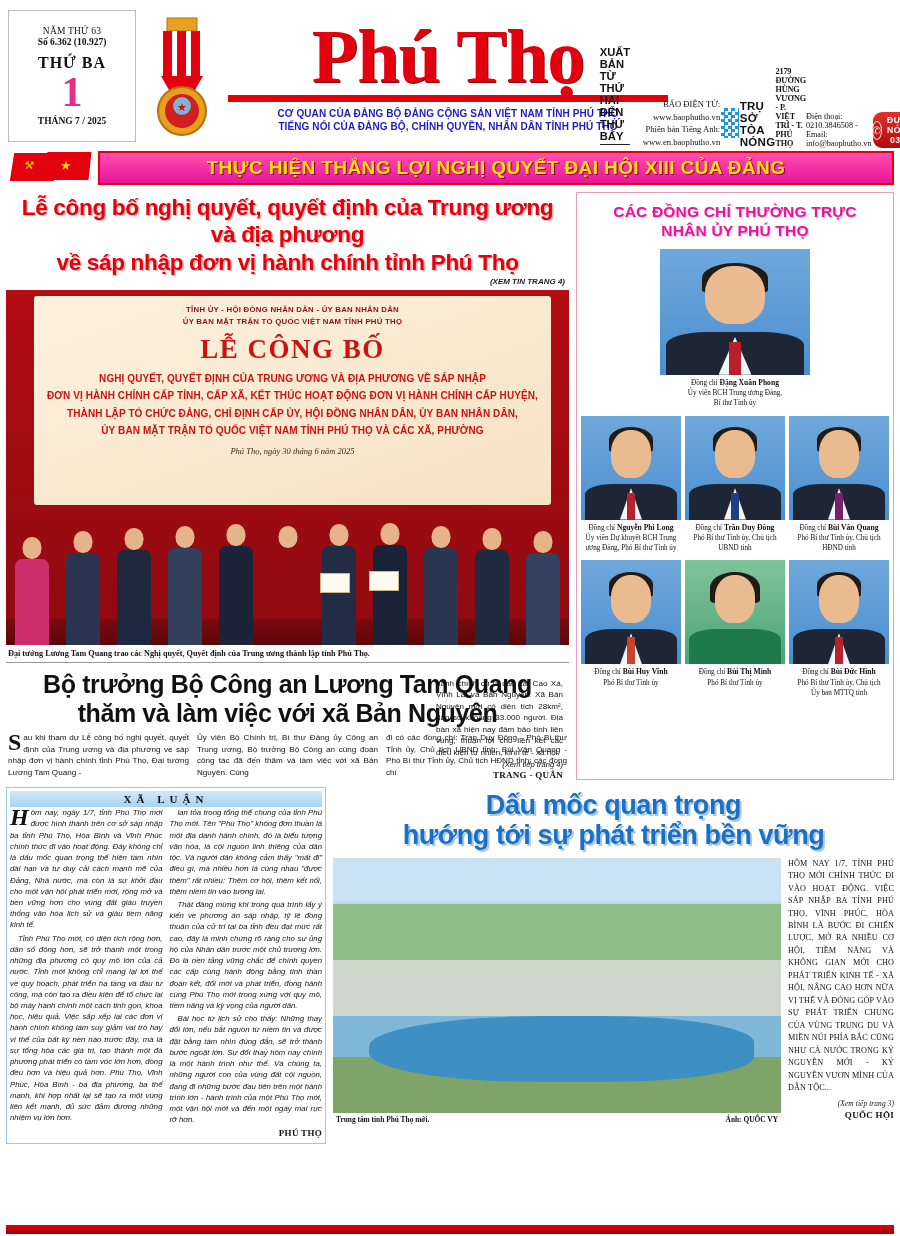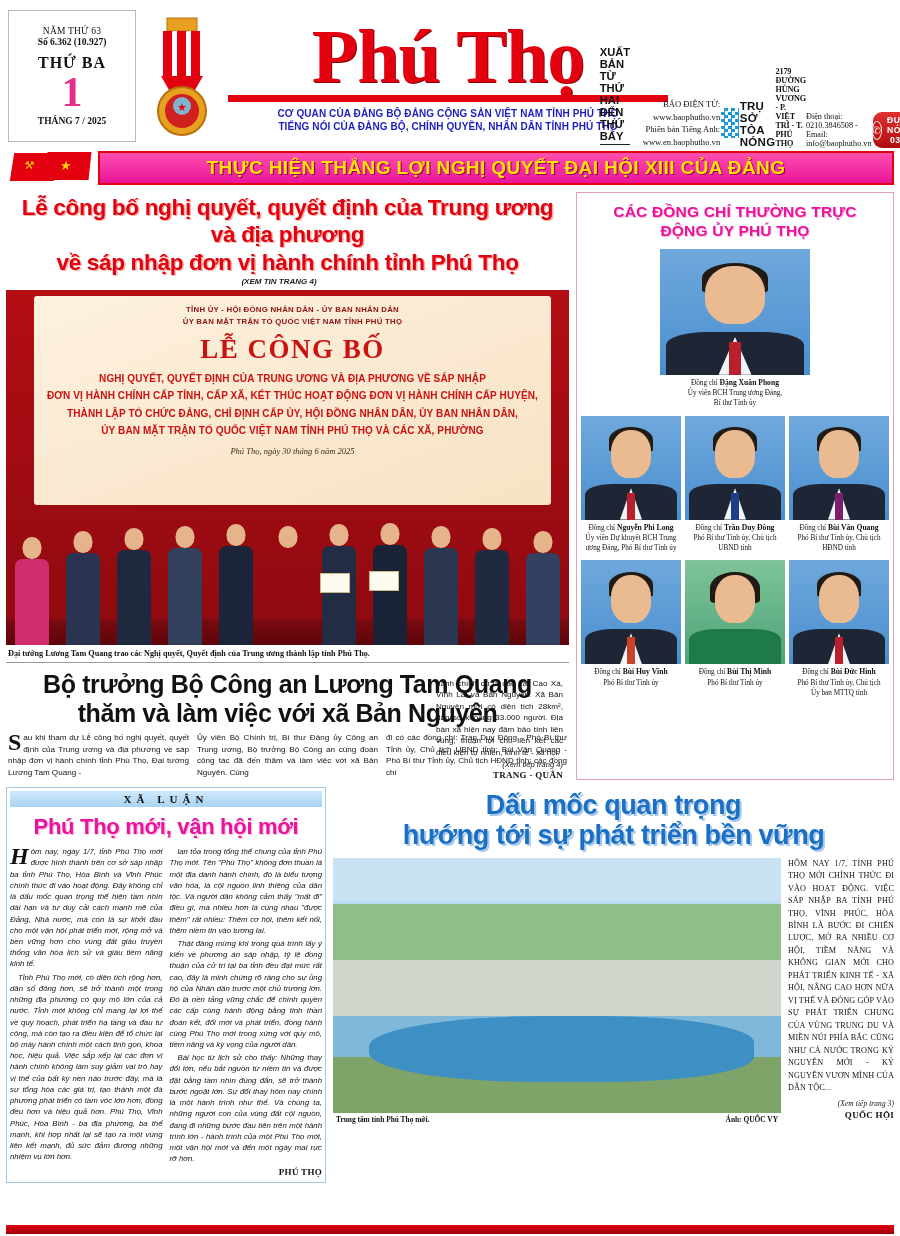--- a/index.html
+++ b/index.html
@@ -74,22 +74,22 @@
   
   .main-grid { display: flex; gap: 7px; }
   .col-left { width: 563px; }
   .col-right { width: 318px; border: 1px solid #e79ec0; padding: 5px 4px; }
 
   .lead-head { text-align: center; padding: 2px 4px 0; }
   .lead-head .l1, .lead-head .l2 {
       font-family: "Liberation Sans", sans-serif; font-weight: bold; color: #e3000f;
       font-size: 22.5px; line-height: 1.22; letter-spacing: -.3px;
       text-shadow: 1.4px 1.4px 0 #f7b0a8; }
-  .see-more { text-align: center; font-size: 8px; font-style: italic; font-weight: bold;
-              color: #222; margin: 1px 17px 4px 0; }
+  .see-more { text-align: right; font-size: 8px; font-style: italic; font-weight: bold;
+              color: #222; margin: 1px 4px 4px 0; }
 
   
   .photo-main { height: 355px; position: relative; overflow: hidden;
                 background: linear-gradient(#b40d14, #8d0a10); }
   .pm-banner { position: absolute; left: 28px; right: 18px; top: 6px; bottom: 140px;
                background: linear-gradient(160deg, #fdf1de, #f7e2c4);
                border-radius: 3px; padding: 8px 10px; text-align: center; overflow: hidden; }
   .pm-b1 { font-size: 7.8px; font-weight: bold; color: #8c1111; letter-spacing: .25px; line-height: 1.5; }
   .pm-title { font-family: "Liberation Serif", serif; font-size: 27px; font-weight: bold;
               color: #cc1111; letter-spacing: 1.5px; margin: 6px 0 5px; }
@@ -353,21 +353,21 @@
           </div>
         <div class="col4">
             <p>đi có các đồng chí: Trần Duy Đông - Phó Bí thư Tỉnh ủy, Chủ tịch UBND tỉnh; Bùi Văn Quang - Phó Bí thư Tỉnh ủy, Chủ tịch HĐND tỉnh; các đồng chí</p>
           </div>
       </div>
     </div>
 
     <div class="col-right">
       <div class="rc-title">
         <div>CÁC ĐỒNG CHÍ THƯỜNG TRỰC</div>
-        <div>ĐỘNG ỦY PHÚ THỌ</div>
+        <div>NHÂN ỦY PHÚ THỌ</div>
       </div>
 
       <div class="port-lead">
         <div class="p-photo">
           <div class="ph-hair"></div>
             <div class="ph-head"></div>
           <div class="ph-suit"></div>
             <div class="ph-shirt"></div>
           <div class="ph-tie" style="background:#b8202c"></div>
         </div>
@@ -476,21 +476,20 @@
   <div style="position:absolute; left:436px; top:678px; width:127px;">
     <div style="font-size:8.1px;line-height:1.42;text-align:justify;">hành chính cũ là các xã: Cao Xá, Vĩnh Lại và Bản Nguyên. Xã Bản Nguyên mới có diện tích 28km², dân số khoảng 33.000 người. Địa bàn xã hiện nay đảm bảo tính liên vùng, thuận lợi cho liên kết các điều kiện tự nhiên, kinh tế - xã hội.</div>
     <div class="see4">(Xem tiếp trang 4)</div>
     <div class="byline">TRANG - QUÂN</div>
   </div>
 
   <div class="bottom">
 
     <div class="edit-box">
       <div class="edit-tag">XÃ LUẬN</div>
-      <div class="edit-title">Phú Thọ mới, vận hội mới</div>
       <div class="edit-cols">
         <div class="edit-col">
           <p class="dropcap">Hôm nay, ngày 1/7, tỉnh Phú Thọ mới được hình thành trên cơ sở sáp nhập ba tỉnh Phú Thọ, Hòa Bình và Vĩnh Phúc chính thức đi vào hoạt động. Đây không chỉ là dấu mốc quan trọng thể hiện tầm nhìn dài hạn và tư duy cải cách mạnh mẽ của Đảng, Nhà nước, mà còn là sự khởi đầu cho một vận hội phát triển mới, rộng mở và bền vững hơn cho vùng đất giàu truyền thống văn hóa lịch sử và giàu tiềm năng kinh tế.</p>
           <p>Tỉnh Phú Thọ mới, có diện tích rộng hơn, dân số đông hơn, sẽ trở thành một trong những địa phương có quy mô lớn của cả nước. Tỉnh mới không chỉ mang lại lợi thế về quy hoạch, phát triển hạ tầng và đầu tư công, mà còn tạo ra điều kiện để tổ chức lại bộ máy hành chính một cách tinh gọn, khoa học, hiệu quả. Việc sắp xếp lại các đơn vị hành chính không làm suy giảm vai trò hay vị thế của bất kỳ nền nào trước đây, mà là sự tổng hòa các giá trị, tạo thành một đà phương phát triển có tầm vóc lớn hơn, đồng đều hơn và hiệu quả hơn. Phú Thọ, Vĩnh Phúc, Hòa Bình - ba địa phương, ba thế mạnh, khi hợp nhất lại sẽ tạo ra một vùng liên kết mạnh, đủ sức đảm đương những nhiệm vụ lớn hơn.</p>
         </div>
         <div class="edit-col">
           <p>lan tỏa trong tổng thể chung của tỉnh Phú Thọ mới. Tên "Phú Thọ" không đơn thuần là một địa danh hành chính, đó là biểu tượng văn hóa, là cội nguồn linh thiêng của dân tộc. Và người dân không cảm thấy "mất đi" điều gì, mà nhiều hơn là cùng nhau "được thêm" rất nhiều: Thêm cơ hội, thêm kết nối, thêm niềm tin vào tương lai.</p>
           <p>Thật đáng mừng khi trong quá trình lấy ý kiến về phương án sáp nhập, tỷ lệ đồng thuận của cử tri tại ba tỉnh đều đạt mức rất cao, đây là minh chứng rõ ràng cho sự ủng hộ của Nhân dân trước một chủ trương lớn. Đó là nền tảng vững chắc để chính quyền các cấp cùng hành động bằng tinh thần đoàn kết, đổi mới và phát triển, đồng hành cùng Phú Thọ mới trong xứng với quy mô, tiềm năng và kỳ vọng của người dân.</p>
           <p>Bài học từ lịch sử cho thấy: Những thay đổi lớn, nếu bắt nguồn từ niềm tin và được đặt bằng tầm nhìn đúng đắn, sẽ trở thành bước ngoặt lớn. Sự đổi thay hôm nay chính là một hành trình như thế. Và chúng ta, những người con của vùng đất cội nguồn, đang đi những bước đầu tiên trên một hành trình lớn - hành trình của một Phú Thọ mới, một vận hội mới và đến một ngày mai rực rỡ hơn.</p>
           <div class="edit-sign">PHÚ THỌ</div>

